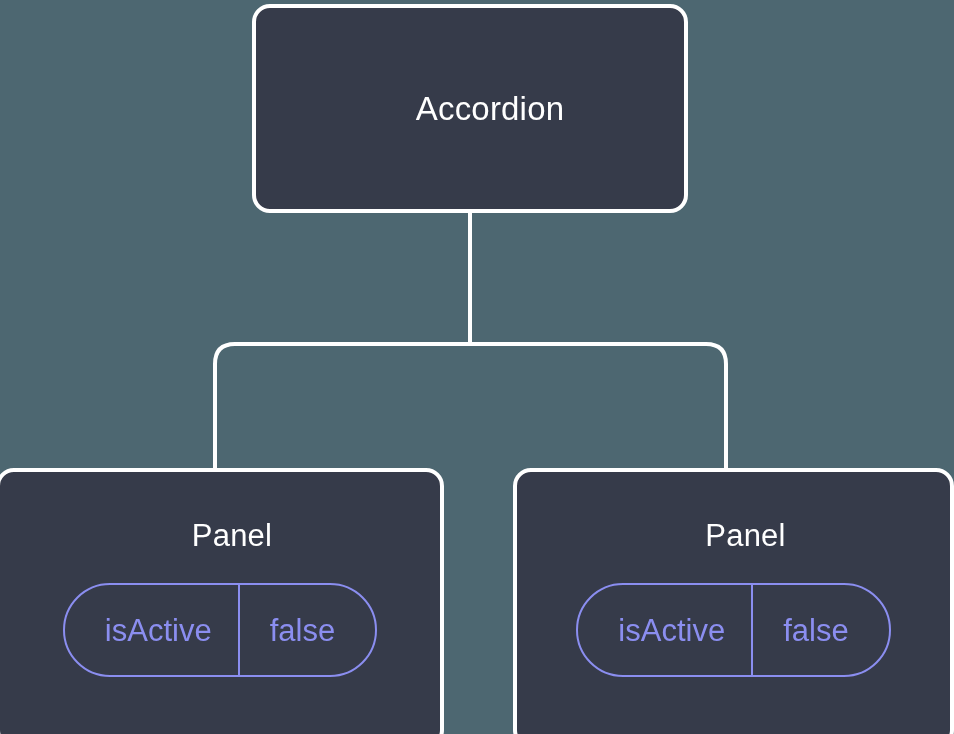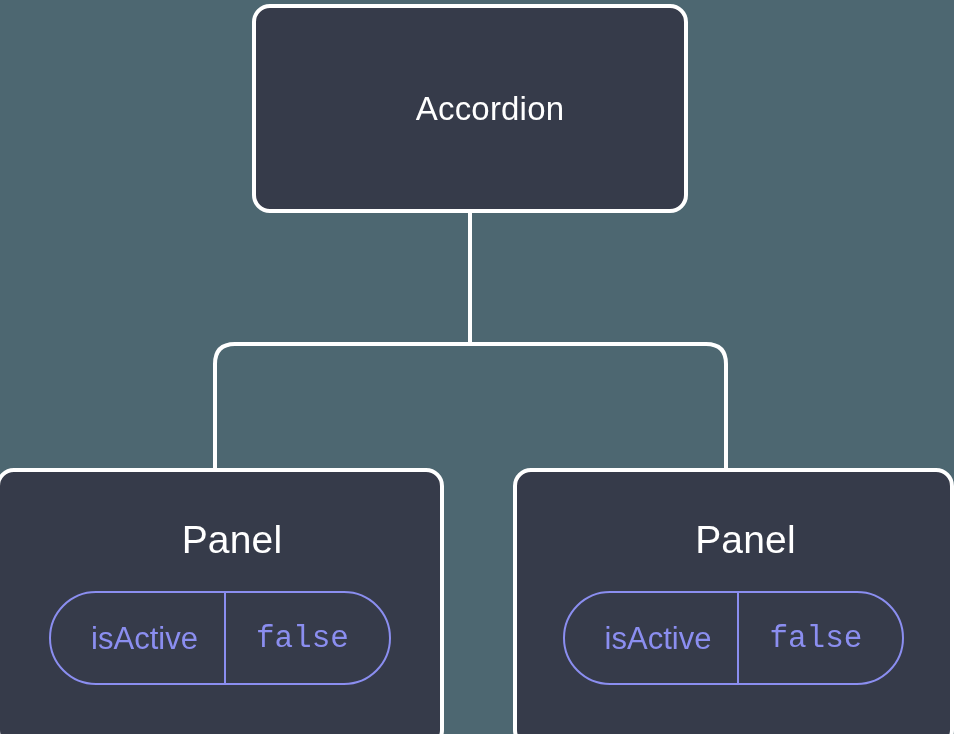--- a/index.html
+++ b/index.html
@@ -64,21 +64,21 @@
   }
 
   .node-child {
     top: 468px;
     height: 280px;
     padding-top: 48px;
     justify-content: flex-start;
   }
 
   .node-child .node-title {
-    font-size: 39px;
+    font-size: 31px;
     margin-bottom: 32px;
     margin-left: 24px;
   }
 
   .node-child-left {
     left: -4px;
     width: 448px;
   }
 
   .node-child-right {
@@ -111,21 +111,20 @@
     box-sizing: border-box;
   }
 
   .pill-key {
     padding: 0 26px 0 40px;
   }
 
   .pill-value {
     padding: 0 40px 0 30px;
     border-left: 2px solid #8b8ef0;
-    font-family: Liberation Mono, monospace;
   }
 </style>
 </head>
 <body>
 
 <div id="canvas">
 
   <svg id="connectors" viewBox="0 0 954 734" aria-hidden="true">
 
     <path d="M 470 209 L 470 344" fill="none" stroke="#ffffff" stroke-width="4" stroke-linecap="butt"></path>

